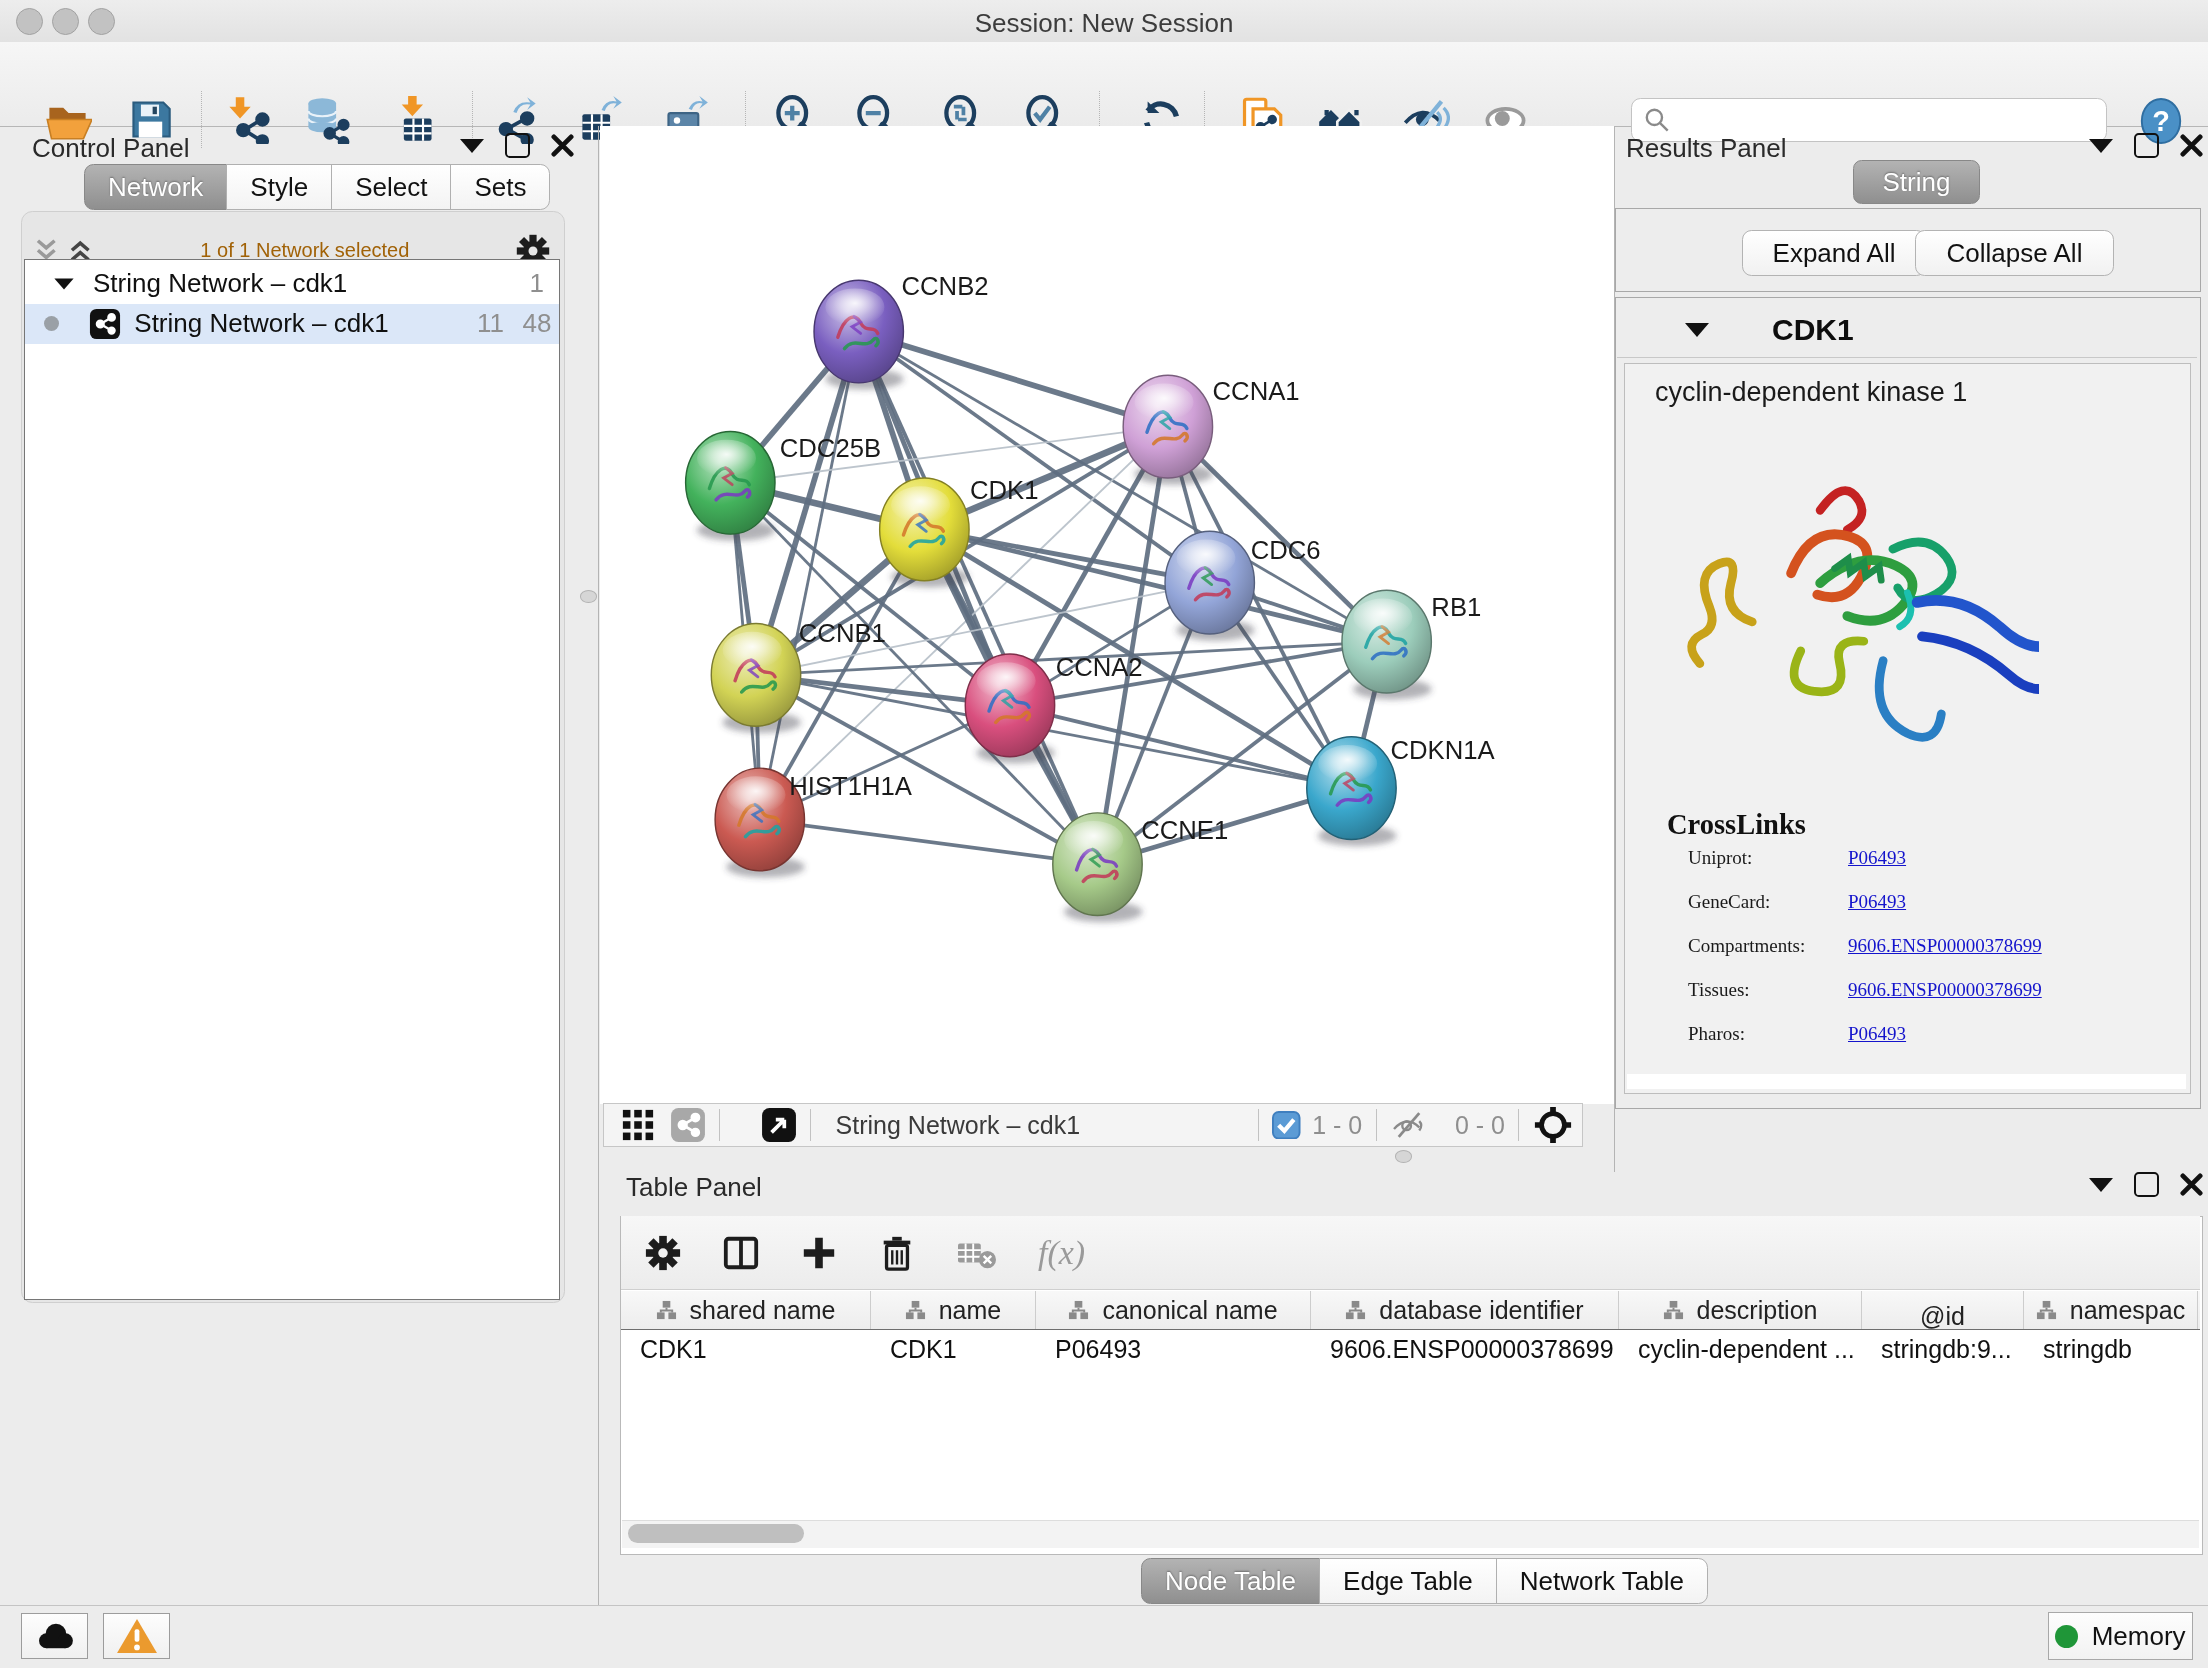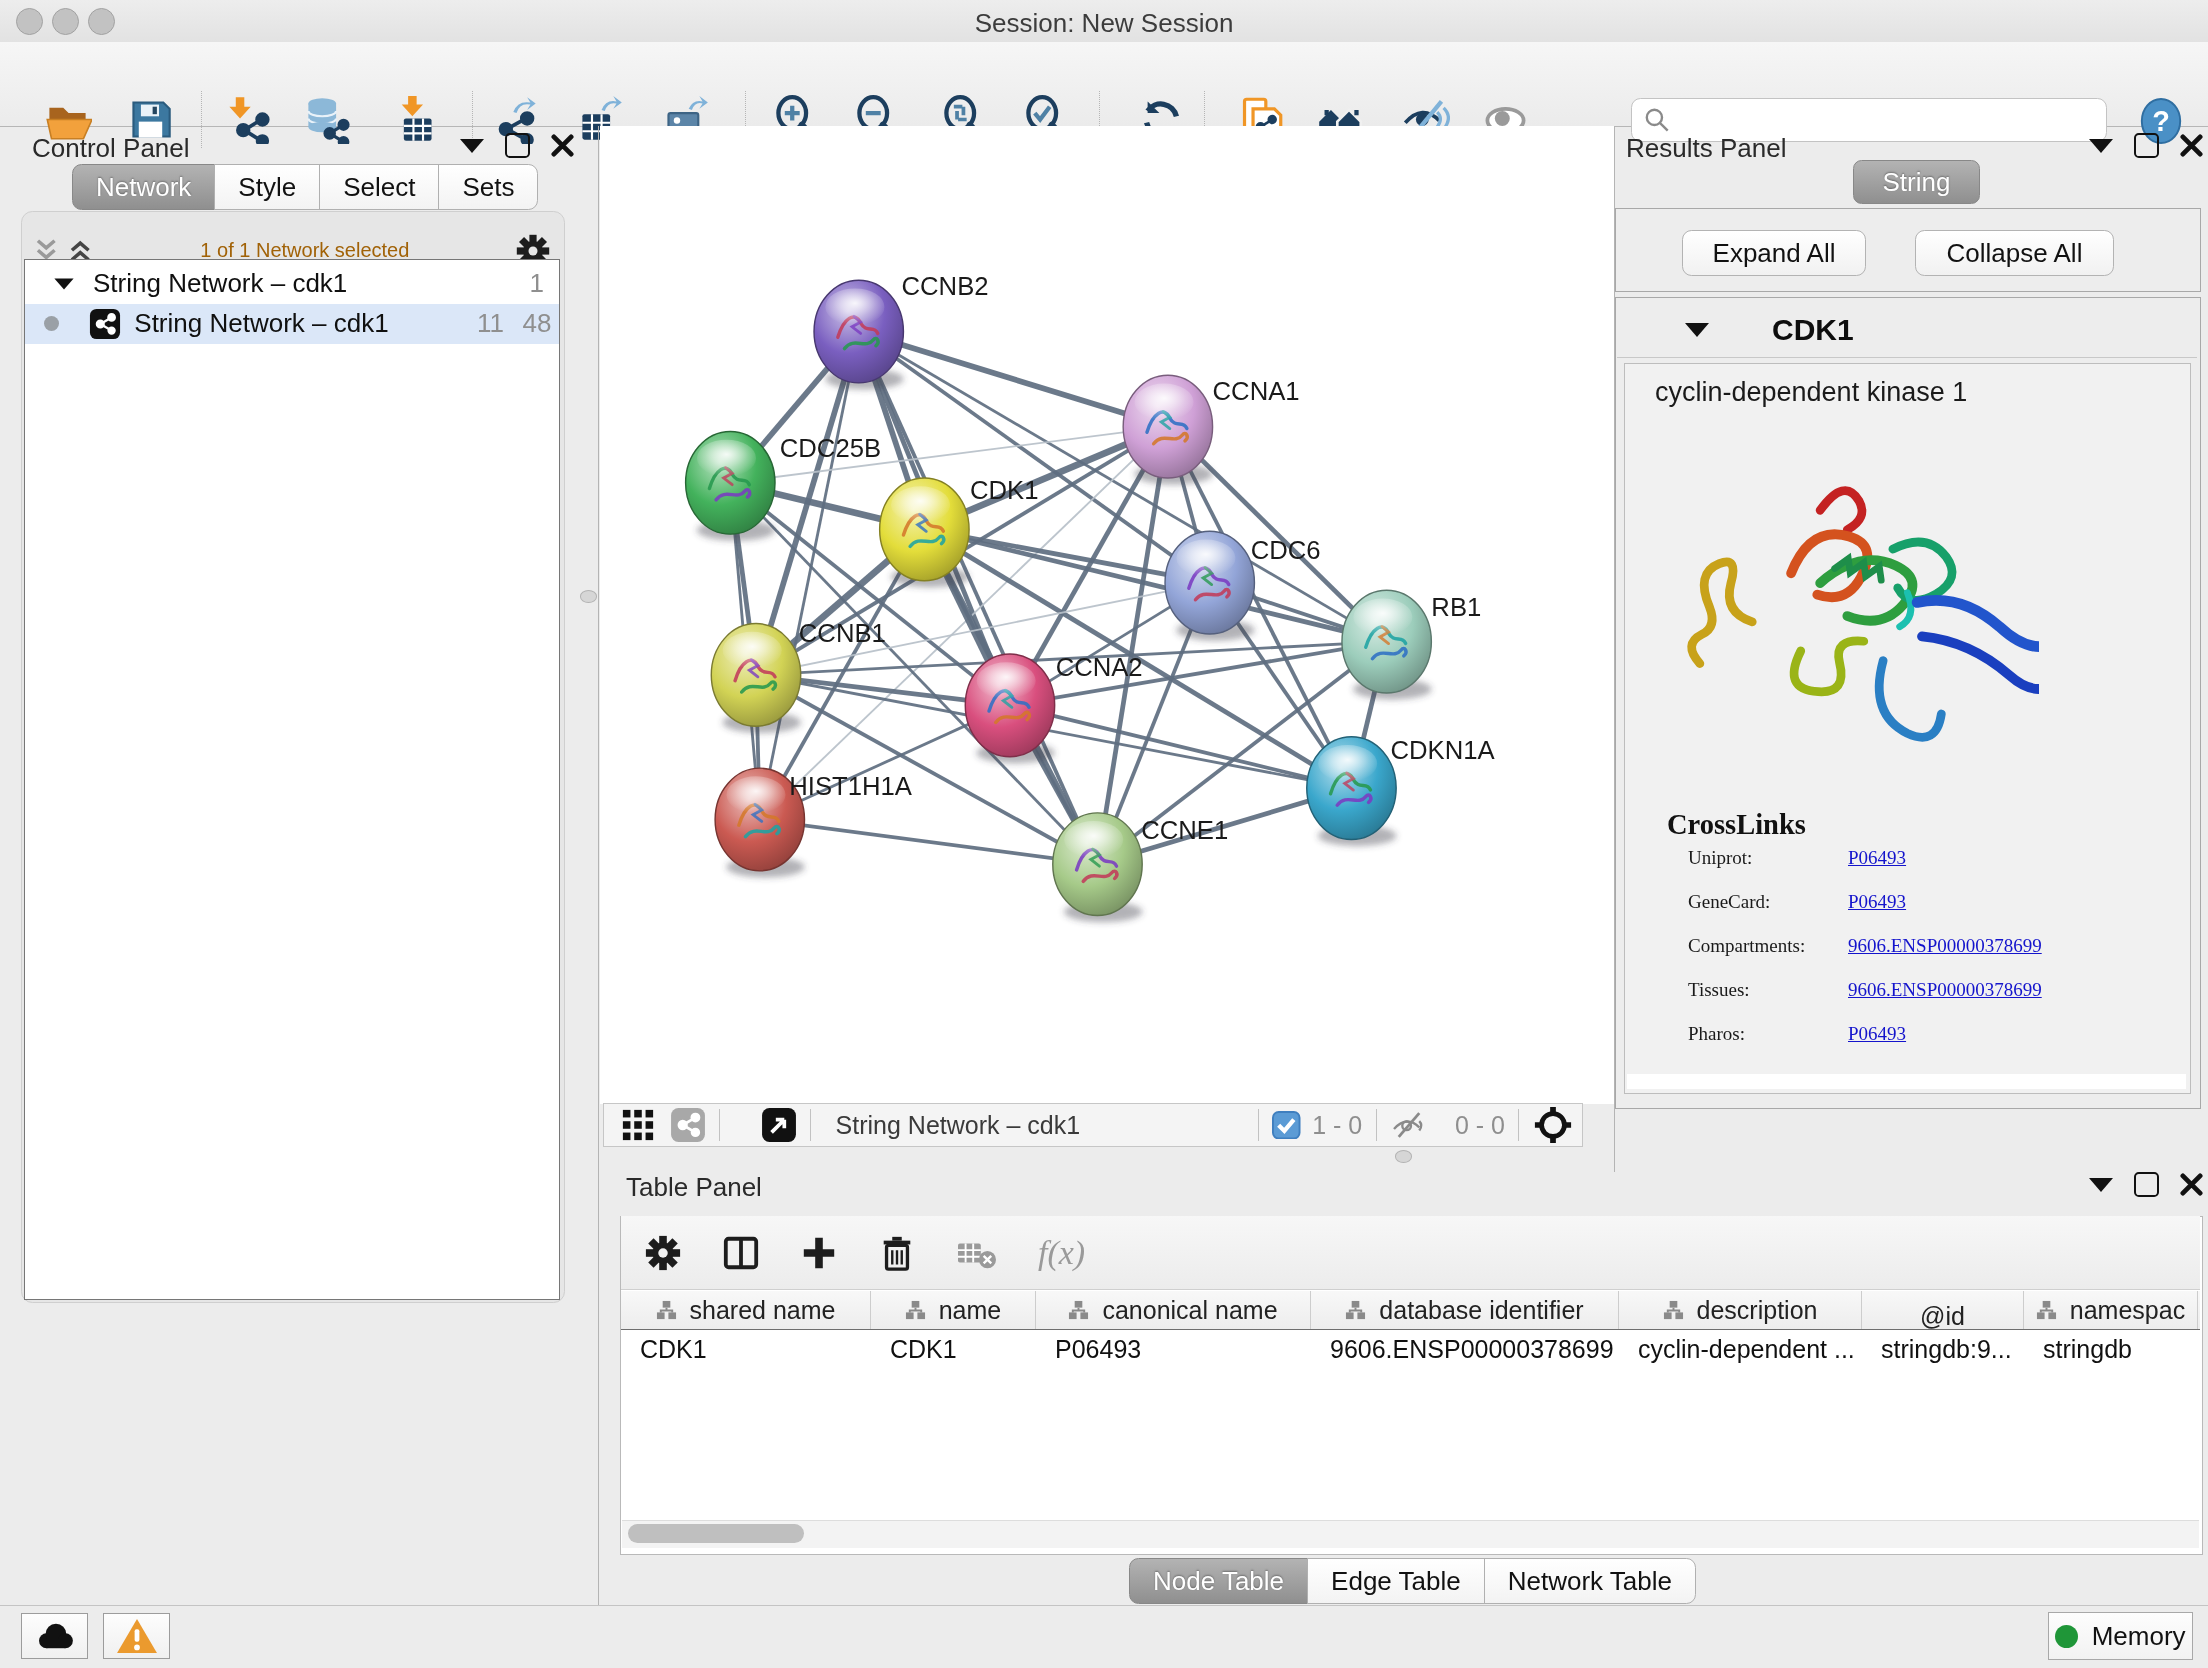--- a/index.html
+++ b/index.html
@@ -24,21 +24,21 @@
   .ptitle{font-size:26px;color:#2a2a2a;}
   .pctl{display:flex;gap:21px;align-items:center;}
   .tri-down{width:0;height:0;border-left:12.4px solid transparent;border-right:12.4px solid transparent;
             border-top:14.3px solid #111;}
   .floatbox{width:21px;height:21px;border:2.9px solid #111;border-radius:4.8px;}
   
   .seg{display:flex;}
   .seg .tabbtn{font-family:"Liberation Sans",sans-serif;font-size:26px;border:1px solid #b0b0b0;
        background:linear-gradient(#ffffff,#f3f3f3);color:#111;padding:0 23px;height:44px;margin-left:-1px;
        display:flex;align-items:center;justify-content:center;}
-  .seg .tabbtn:first-child{border-radius:9.5px 0 0 9.5px;margin-left:4px;}
+  .seg .tabbtn:first-child{border-radius:9.5px 0 0 9.5px;margin-left:16px;}
   .seg .tabbtn:last-child{border-radius:0 9.5px 9.5px 0;}
   .seg .tabbtn.sel{background:linear-gradient(#b3b3b3,#8f8f8f);color:#fff;border-color:#888;
        text-shadow:0 -1px 1.9px rgba(0,0,0,.35);}
   
   .cpbox{left:21px;top:211px;width:542px;height:1090px;background:#e6e6e6;border:1px solid #cfcfcf;
          border-radius:11.4px;}
   .netbar{left:32px;top:223px;width:519px;height:55px;display:flex;align-items:center;}
   .treebox{left:24px;top:259px;width:534px;height:1039px;background:#fff;border:1.9px solid #767676;}
   .treerow{position:relative;height:40px;display:flex;align-items:center;font-size:26px;color:#101010;}
   .treerow .cnt{position:absolute;color:#8f8f8f;}
@@ -630,21 +630,21 @@
 <div class="abs ptitle" style="left:1626px;top:133px;">Results Panel</div>
 <div class="abs pctl" style="left:2089px;top:133px;">
   <div class="tri-down"></div>
   <div class="floatbox"></div>
   <svg width="23" height="23" viewBox="0 0 24 24">
     <path d="M3 3 L21 21 M21 3 L3 21" stroke="#111" stroke-width="5" stroke-linecap="round"></path>
   </svg>
 </div>
 <div class="abs pill" style="left:1853px;top:160px;">String</div>
 <div class="abs rsbox"></div>
-<button class="abs rbtn" style="left:1682px;top:230px;width:184px;">Expand All</button>
+<button class="abs rbtn" style="left:1742px;top:230px;width:184px;">Expand All</button>
 <button class="abs rbtn" style="left:1915px;top:230px;width:199px;">Collapse All</button>
 
 <div class="abs cdkbox"></div>
 <div class="abs cdkhdr">
   <div class="tri-down" style="margin-left:68px;"></div>
   <span style="margin-left:63px;font-size:30px;font-weight:bold;color:#0d0d0d;">CDK1</span>
 </div>
 <div class="abs cdkinner">
   <div style="margin:13.3px 0 0 30px;font-size:27px;color:#1a1a1a;">cyclin-dependent kinase 1</div>
 

